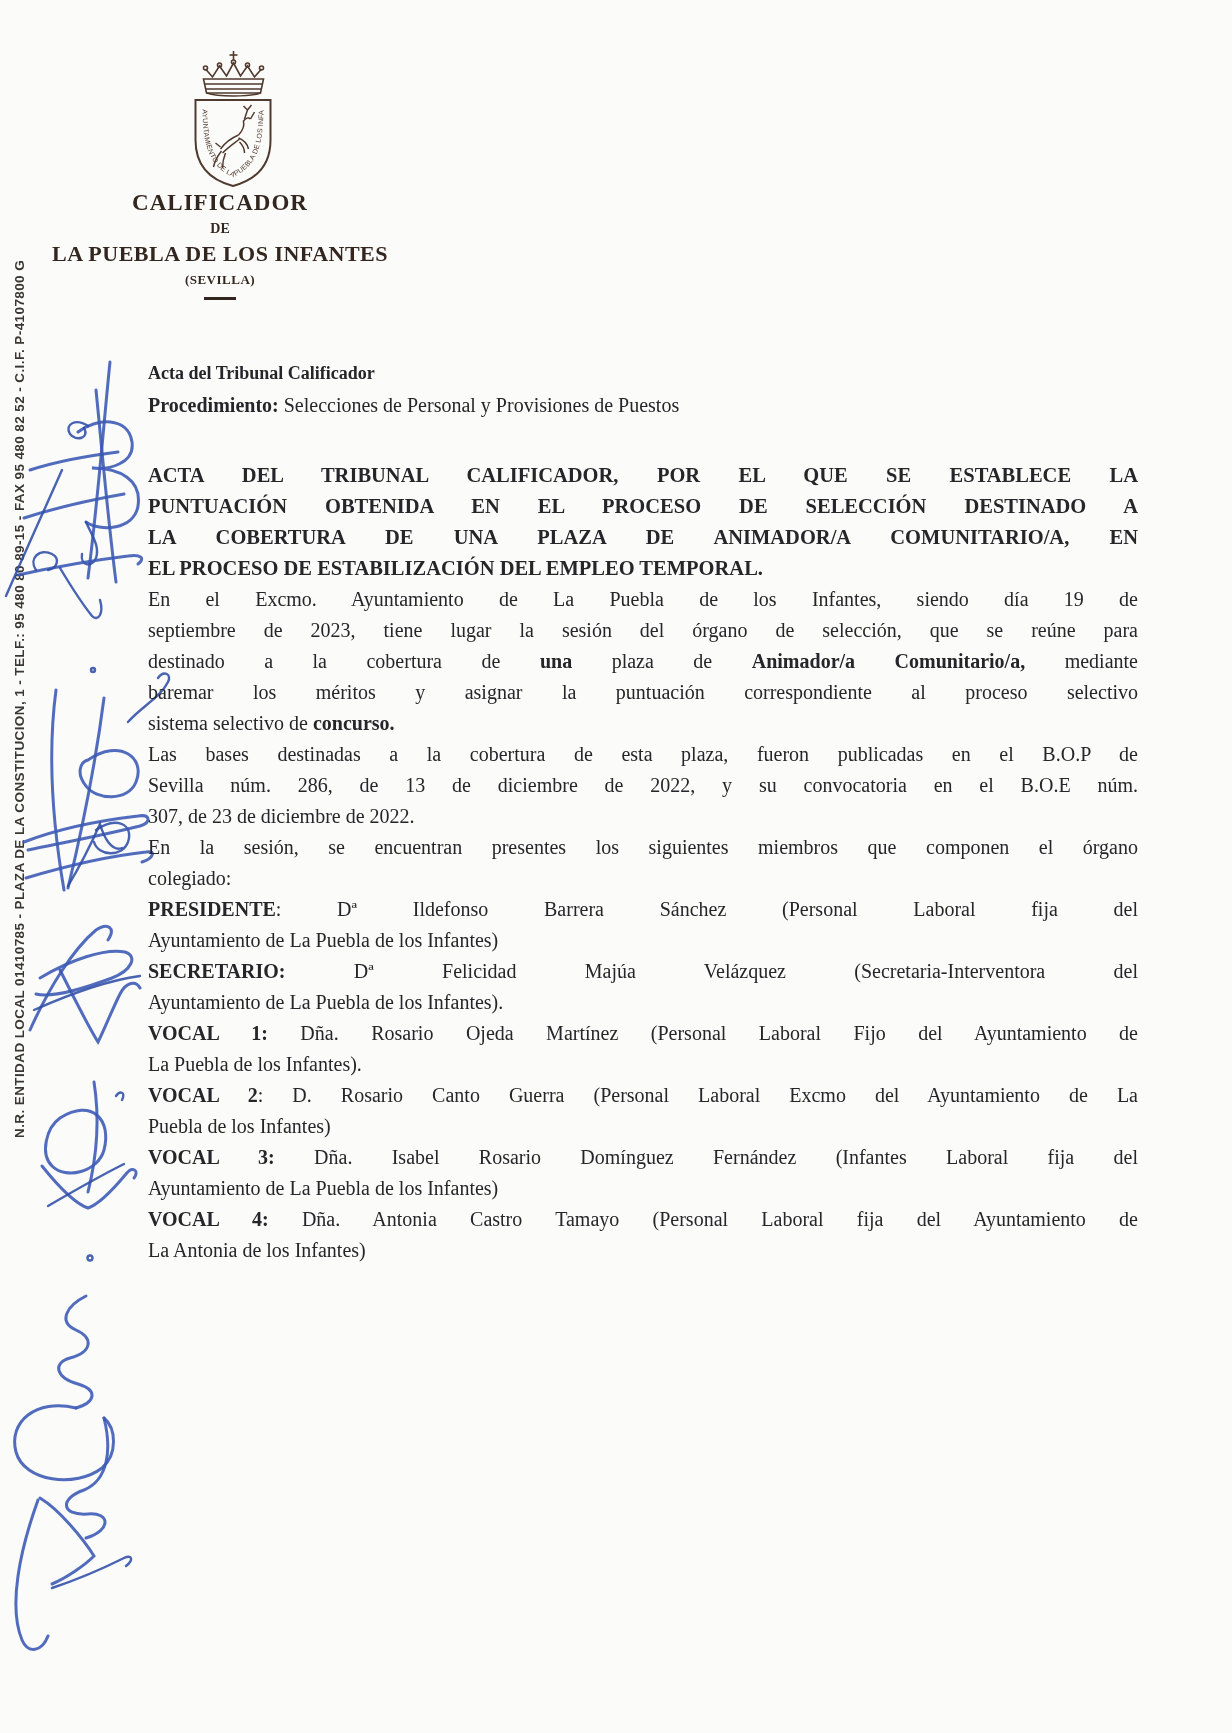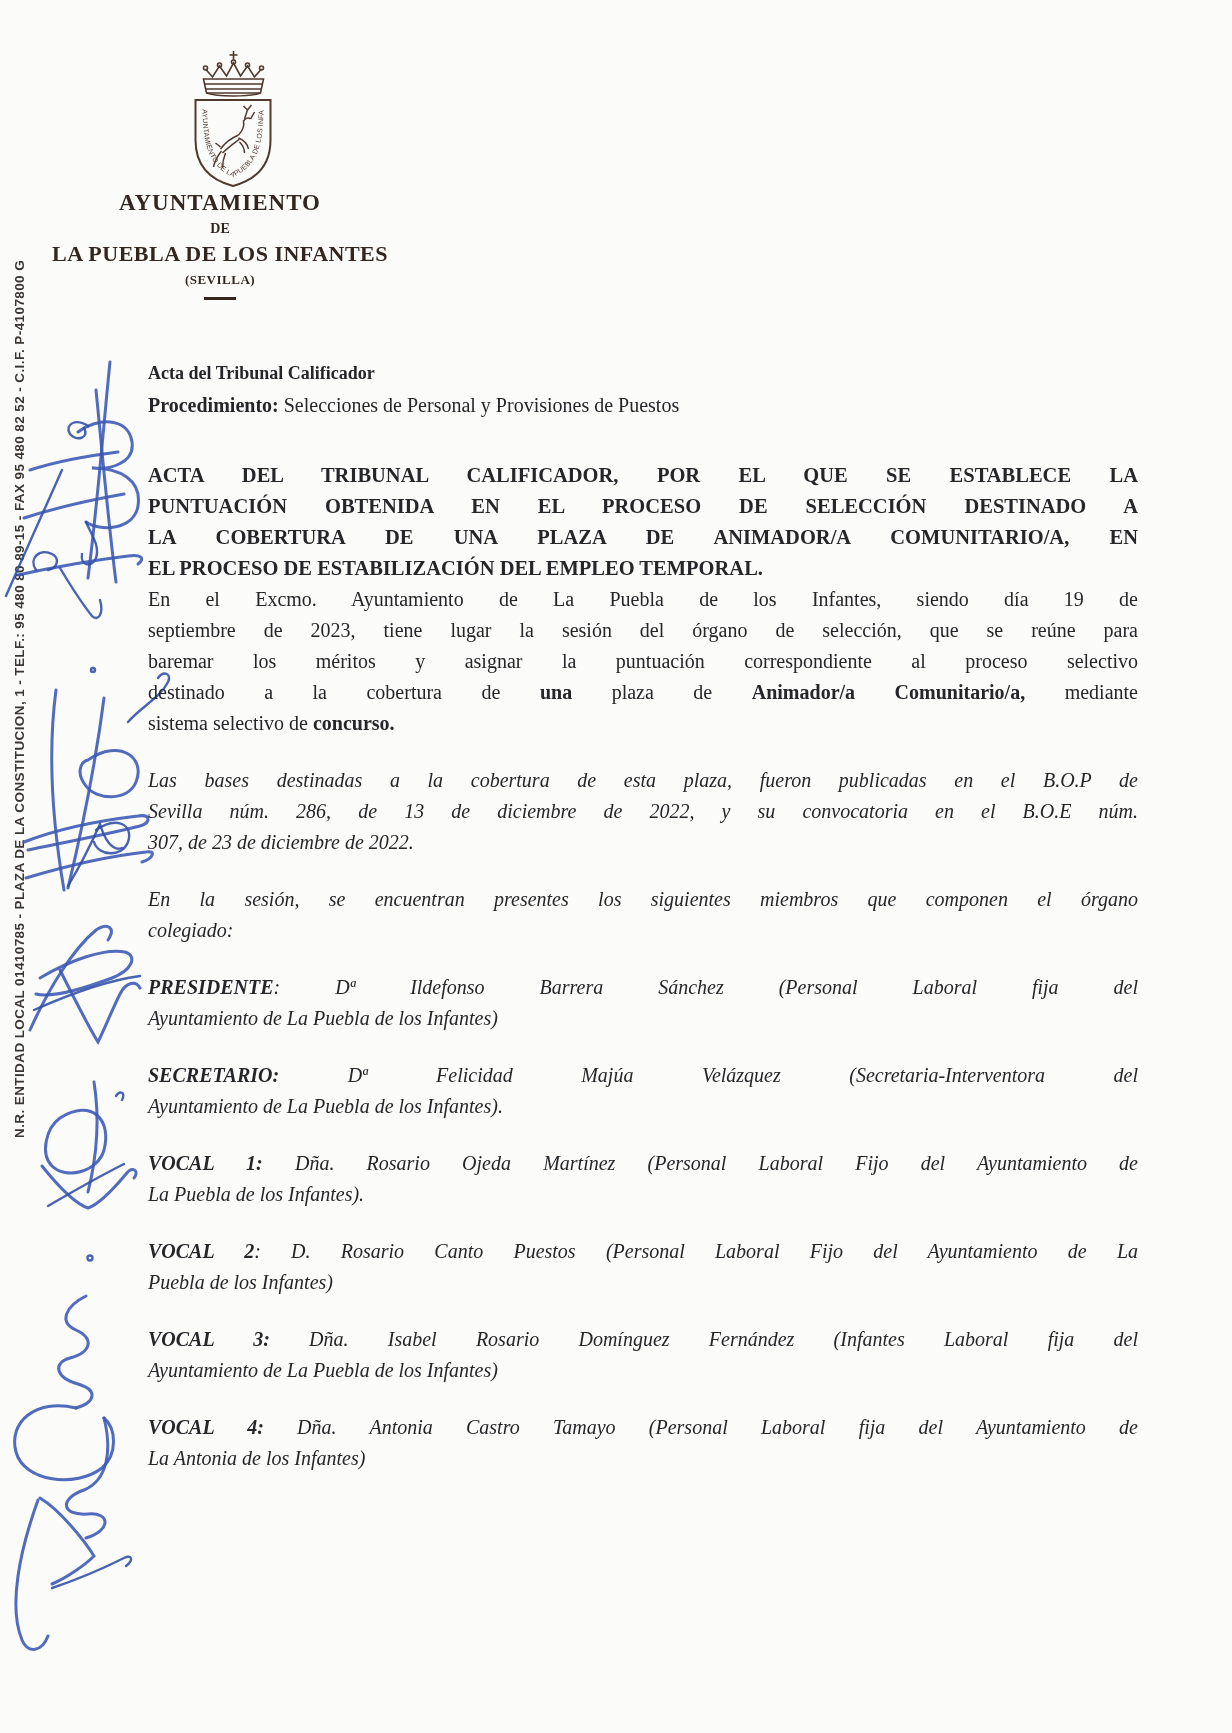--- a/index.html
+++ b/index.html
@@ -25,21 +25,21 @@
   
   .doc-col{position:absolute;left:148px;top:358px;width:990px;font-size:20px;line-height:31px;}
   .acta-head{font-weight:bold;font-size:18px;margin:0;}
   .proc-line{margin-top:1px;}
   .proc-line b{font-weight:bold;}
   .title-block{margin-top:39px;font-weight:bold;font-size:20.5px;}
   .jline{text-align:justify;text-align-last:justify;}
   .lline{text-align:left;}
   .uline{text-decoration-thickness:2px;text-underline-offset:4px;}
   .para{}
-  .para2{margin-top:26px;font-style:italic;}
+  .para2{}
   .member b.lbl{font-weight:bold;}
   
   .sig-layer{position:absolute;left:0;top:330px;width:210px;height:1360px;pointer-events:none;}
   .sig-layer path{fill:none;stroke:#3a58b4;stroke-width:3;stroke-linecap:round;opacity:0.88;}
   .sig-layer path.thin{stroke-width:2.4;stroke:#2f4da6;}
   
   .crest path,.crest circle,.crest line{stroke:#503a2e;fill:none;}
   .crest text{fill:#503a2e;stroke:none;}
 </style>
 </head>
@@ -77,21 +77,21 @@
       <path d="M 57 107 C 63 101, 69 97, 74 93"></path>
       <path d="M 73 89 C 77 85, 79 80, 78 75 C 80 72, 83 71, 85 73"></path>
       <path d="M 79 73 L 82 64 M 82 64 L 78 60 M 82 64 L 86 59 M 85 73 L 89 66"></path>
       <path d="M 73 92 C 78 94, 82 98, 83 103 M 74 96 C 77 99, 79 103, 79 107"></path>
       <path d="M 56 105 C 52 110, 49 116, 48 121 M 60 107 C 58 112, 57 117, 57 122"></path>
       <path d="M 55 101 L 50 97"></path>
     </g>
   </svg>
 
   <div class="org-block">
-    <div class="org-l1">AYUNTAMIENTO</div>
+    <div class="org-l1">CALIFICADOR</div>
     <div class="org-l2">DE</div>
     <div class="org-l3">LA PUEBLA DE LOS INFANTES</div>
     <div class="org-l4">(SEVILLA)</div>
     <div class="org-dash"></div>
   </div>
 
   <div class="side-reg">N.R. ENTIDAD LOCAL 01410785 - PLAZA DE LA CONSTITUCION, 1 - TELF.: 95 480 80 89-15 - FAX 95 480 82 52 - C.I.F. P-4107800 G</div>
 
   <svg class="sig-layer" viewBox="0 0 210 1360">
 
@@ -149,22 +149,22 @@
     <div class="title-block">
       <div class="jline">ACTA DEL TRIBUNAL CALIFICADOR, POR EL QUE SE ESTABLECE LA</div>
       <div class="jline">PUNTUACIÓN OBTENIDA EN EL PROCESO DE SELECCIÓN DESTINADO A</div>
       <div class="jline"><span>LA COBERTURA DE </span><span class="uline">UNA PLAZA DE ANIMADOR/A COMUNITARIO/A</span><span>, EN</span></div>
       <div class="lline">EL PROCESO DE ESTABILIZACIÓN DEL EMPLEO TEMPORAL.</div>
     </div>
 
     <div class="para">
       <div class="jline">En el Excmo. Ayuntamiento de La Puebla de los Infantes, siendo día 19 de</div>
       <div class="jline">septiembre de 2023, tiene lugar la sesión del órgano de selección, que se reúne para</div>
+      <div class="jline"><span>destinado a la cobertura de </span><b>una</b><span> plaza de </span><b>Animador/a Comunitario/a,</b><span> mediante</span></div>
       <div class="jline">baremar los méritos y asignar la puntuación correspondiente al proceso selectivo</div>
-      <div class="jline"><span>destinado a la cobertura de </span><b>una</b><span> plaza de </span><b>Animador/a Comunitario/a,</b><span> mediante</span></div>
       <div class="lline"><span>sistema selectivo de </span><b>concurso.</b></div>
     </div>
 
     <div class="para2">
       <div class="jline">Las bases destinadas a la cobertura de esta plaza, fueron publicadas en el B.O.P de</div>
       <div class="jline">Sevilla núm. 286, de 13 de diciembre de 2022, y su convocatoria en el B.O.E núm.</div>
       <div class="lline">307, de 23 de diciembre de 2022.</div>
     </div>
 
     <div class="para2">
@@ -181,21 +181,21 @@
       <div class="jline"><b class="lbl">SECRETARIO:</b><span> Dª Felicidad Majúa Velázquez (Secretaria-Interventora del</span></div>
       <div class="lline">Ayuntamiento de La Puebla de los Infantes).</div>
     </div>
 
     <div class="para2 member">
       <div class="jline"><b class="lbl">VOCAL 1:</b><span> Dña. Rosario Ojeda Martínez (Personal Laboral Fijo del Ayuntamiento de</span></div>
       <div class="lline">La Puebla de los Infantes).</div>
     </div>
 
     <div class="para2 member">
-      <div class="jline"><b class="lbl">VOCAL 2</b><span>: D. Rosario Canto Puestos (Personal Laboral Fijo del Ayuntamiento de La</span></div>
+      <div class="jline"><b class="lbl">VOCAL 2</b><span>: D. Rosario Canto Guerra (Personal Laboral Excmo del Ayuntamiento de La</span></div>
       <div class="lline">Puebla de los Infantes)</div>
     </div>
 
     <div class="para2 member">
       <div class="jline"><b class="lbl">VOCAL 3:</b><span> Dña. Isabel Rosario Domínguez Fernández (Infantes Laboral fija del</span></div>
       <div class="lline">Ayuntamiento de La Puebla de los Infantes)</div>
     </div>
 
     <div class="para2 member">
       <div class="jline"><b class="lbl">VOCAL 4:</b><span> Dña. Antonia Castro Tamayo (Personal Laboral fija del Ayuntamiento de</span></div>

